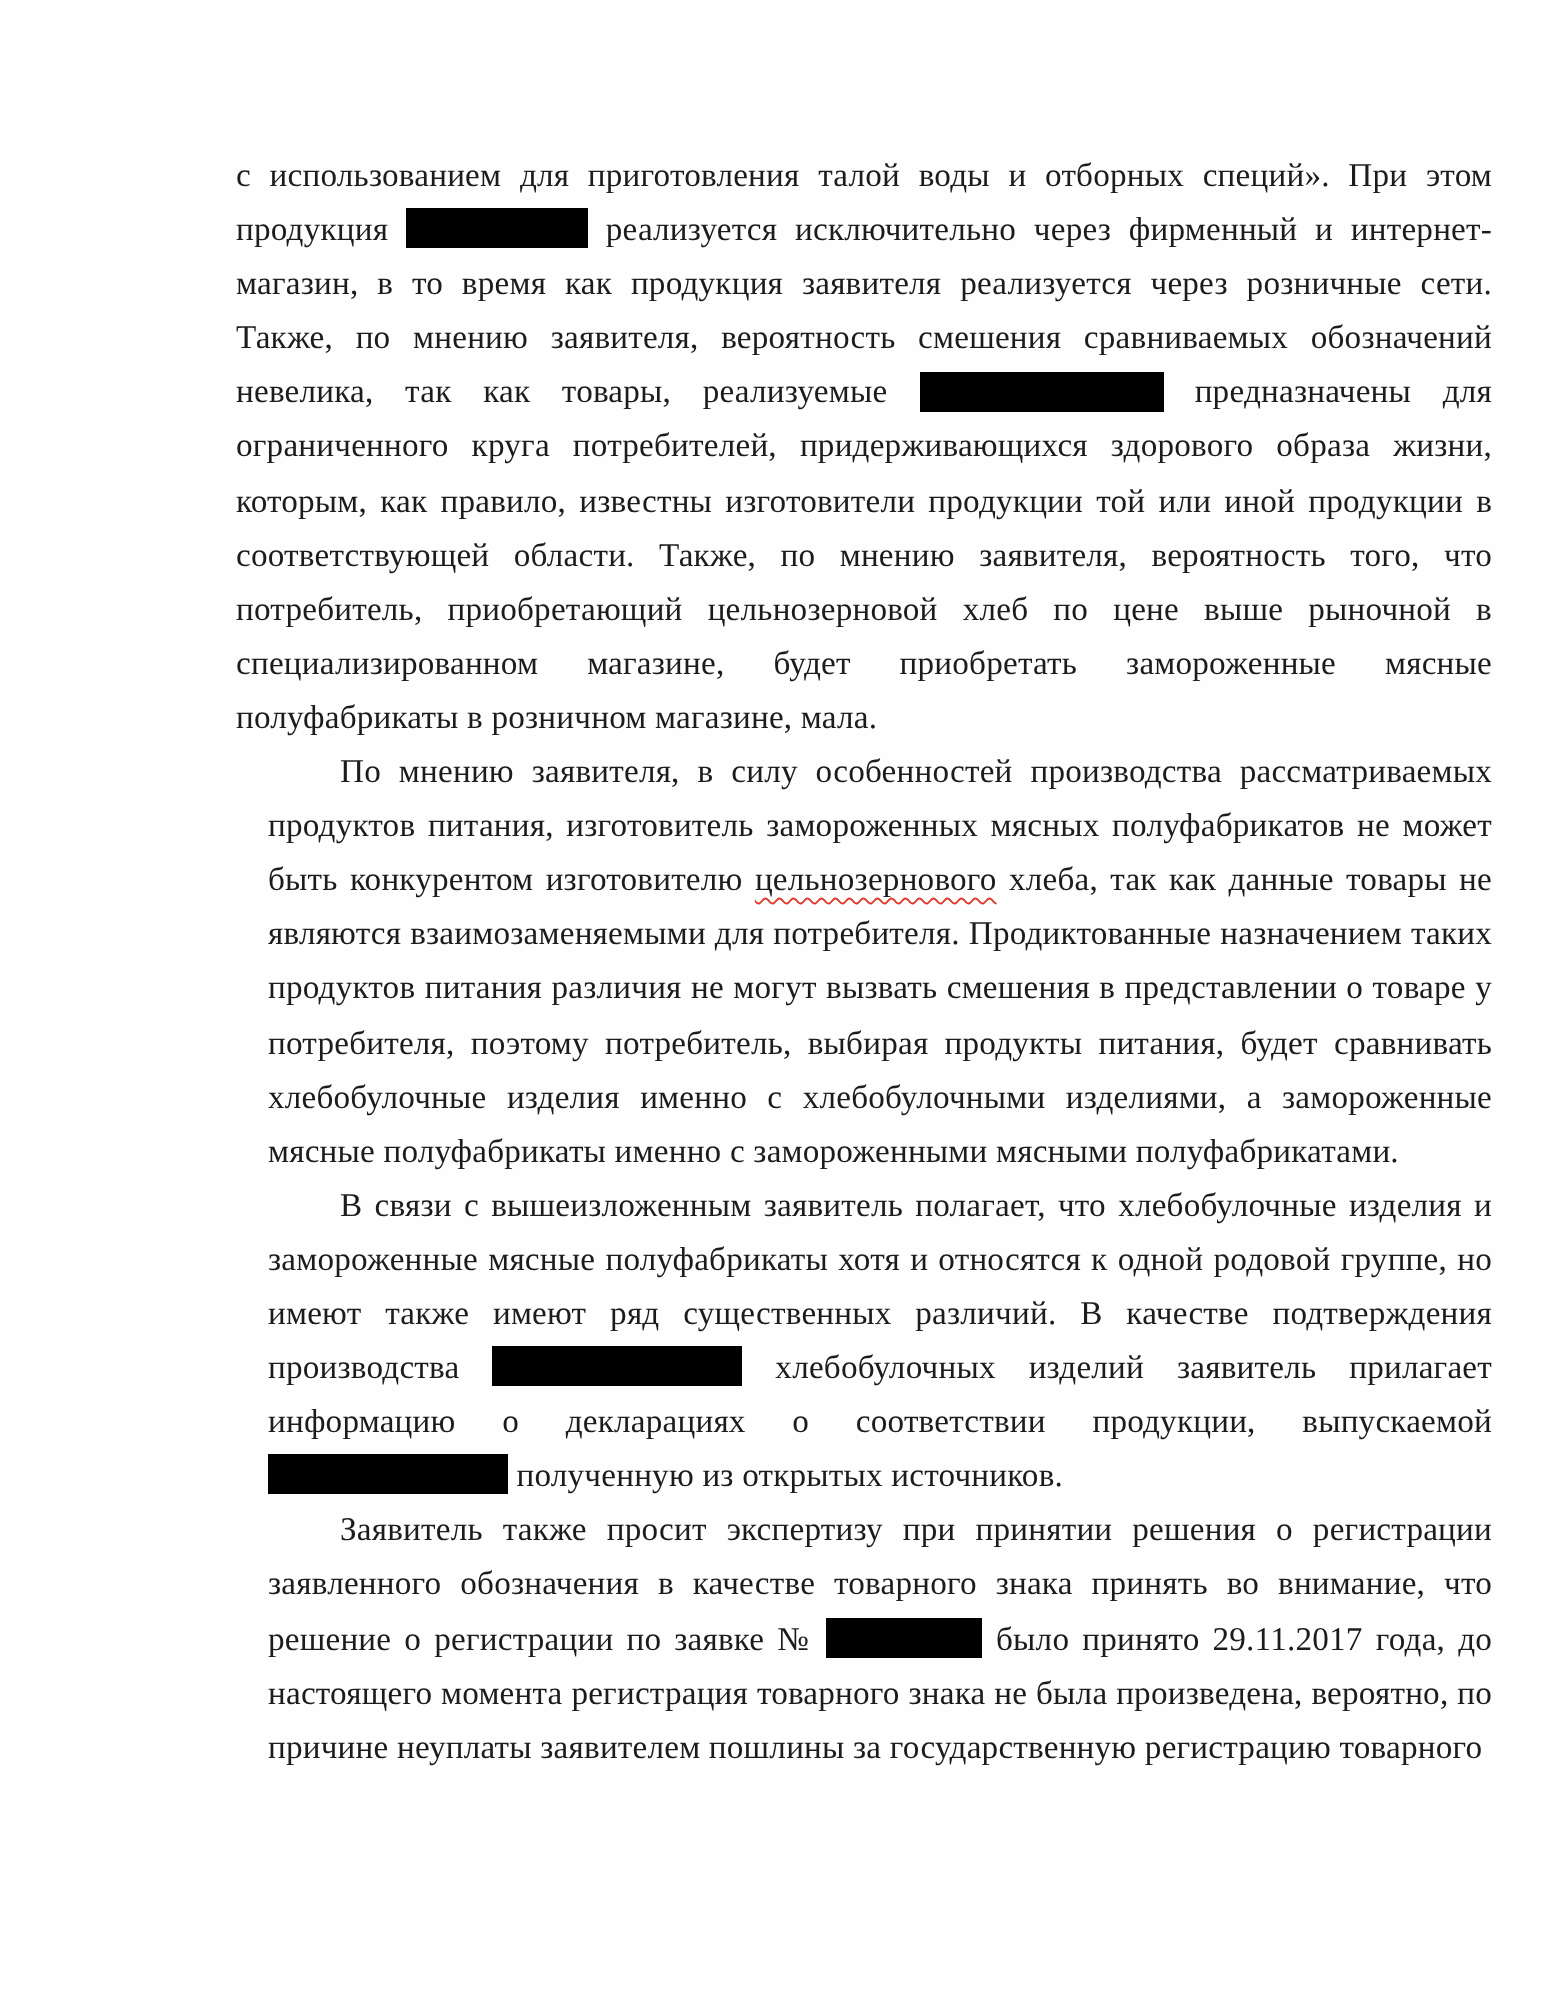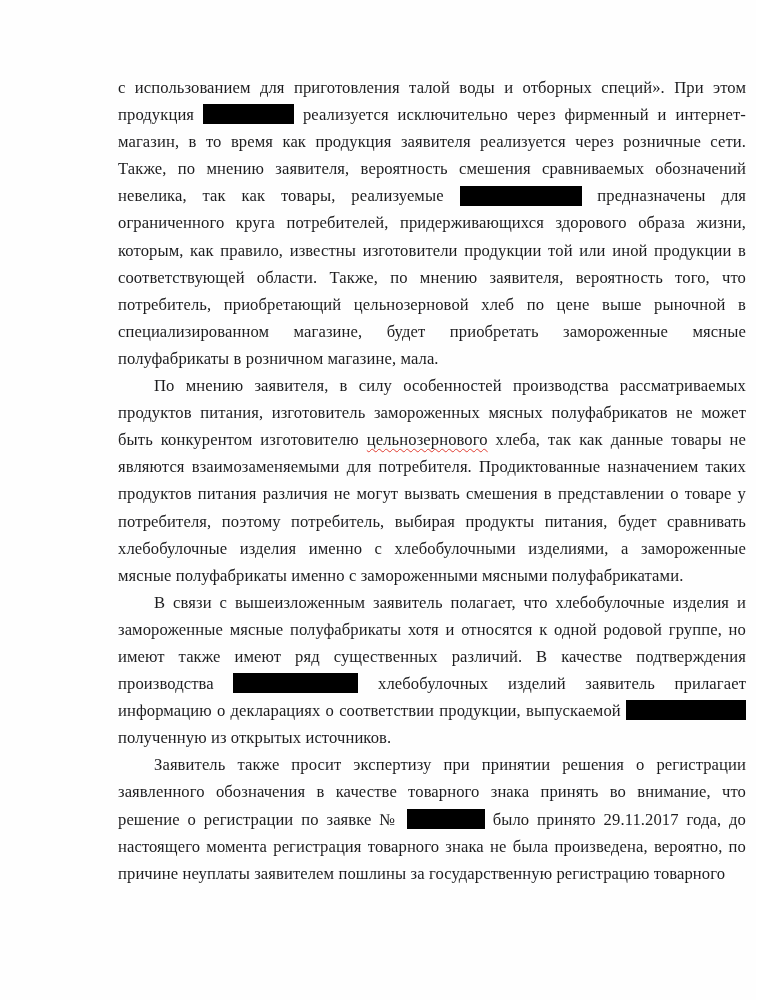--- a/index.html
+++ b/index.html
@@ -32,20 +32,21 @@
     line-height: 27.1px;
     text-align: justify;
     letter-spacing: 0.1px;
   }
   .text-column p {
     margin: 0;
     padding: 0;
   }
   .text-column p.indented {
     text-indent: 36px;
+    margin-left: 16px;
   }
   .redact {
     display: inline-block;
     height: 20px;
     background: #000000;
     vertical-align: middle;
     margin-top: -4px;
   }
   .misspelled {
     text-decoration: underline wavy #e03a2f;

